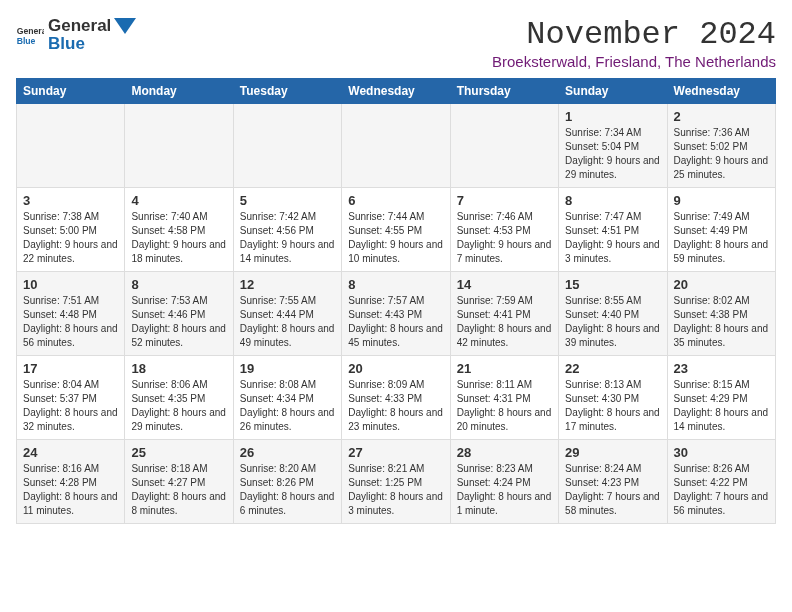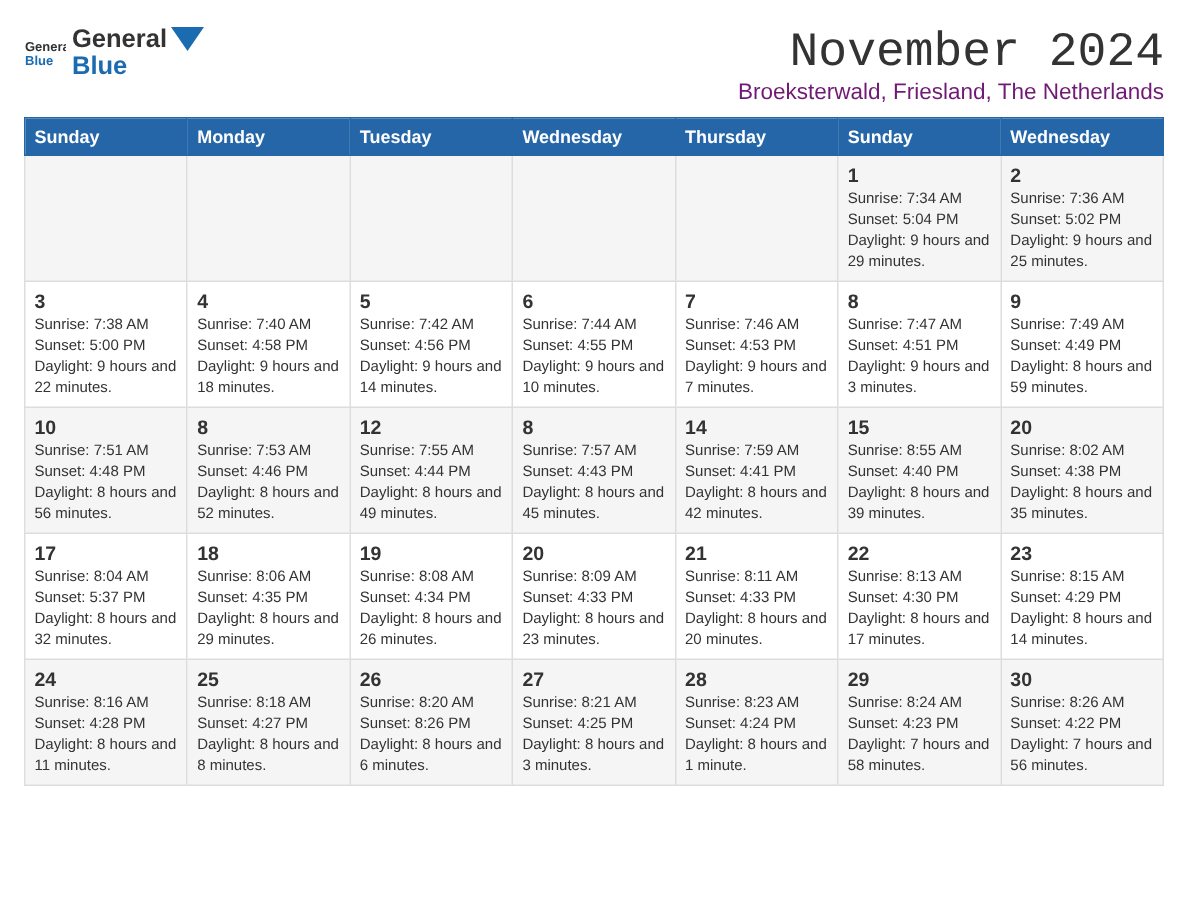--- a/index.html
+++ b/index.html
@@ -252,21 +252,21 @@
         </td>
         <td>
           <div class="day-number">20</div>
           <div class="day-info">Sunrise: 8:09 AM
 Sunset: 4:33 PM
 Daylight: 8 hours and 23 minutes.</div>
         </td>
         <td>
           <div class="day-number">21</div>
           <div class="day-info">Sunrise: 8:11 AM
-Sunset: 4:33 PM
+Sunset: 4:31 PM
 Daylight: 8 hours and 20 minutes.</div>
         </td>
         <td>
           <div class="day-number">22</div>
           <div class="day-info">Sunrise: 8:13 AM
 Sunset: 4:30 PM
 Daylight: 8 hours and 17 minutes.</div>
         </td>
         <td>
           <div class="day-number">23</div>
@@ -290,21 +290,21 @@
         </td>
         <td>
           <div class="day-number">26</div>
           <div class="day-info">Sunrise: 8:20 AM
 Sunset: 8:26 PM
 Daylight: 8 hours and 6 minutes.</div>
         </td>
         <td>
           <div class="day-number">27</div>
           <div class="day-info">Sunrise: 8:21 AM
-Sunset: 4:25 PM
+Sunset: 1:25 PM
 Daylight: 8 hours and 3 minutes.</div>
         </td>
         <td>
           <div class="day-number">28</div>
           <div class="day-info">Sunrise: 8:23 AM
 Sunset: 4:24 PM
 Daylight: 8 hours and 1 minute.</div>
         </td>
         <td>
           <div class="day-number">29</div>

